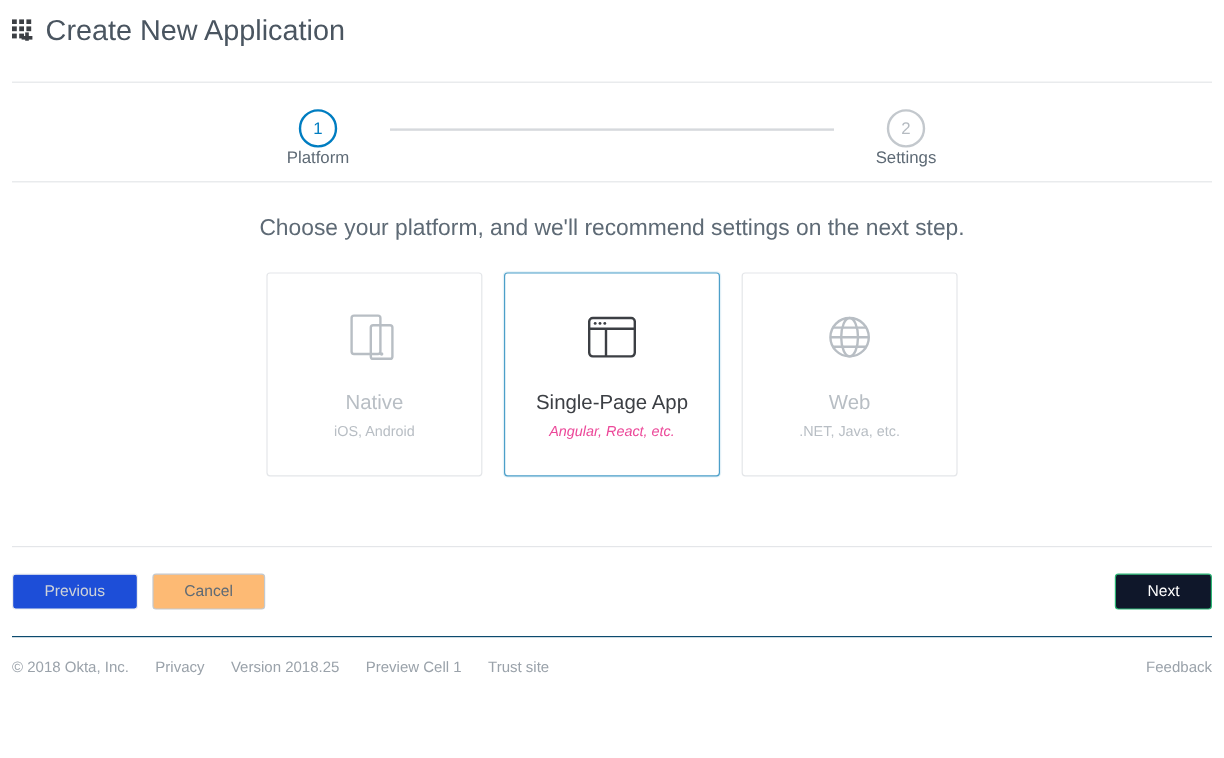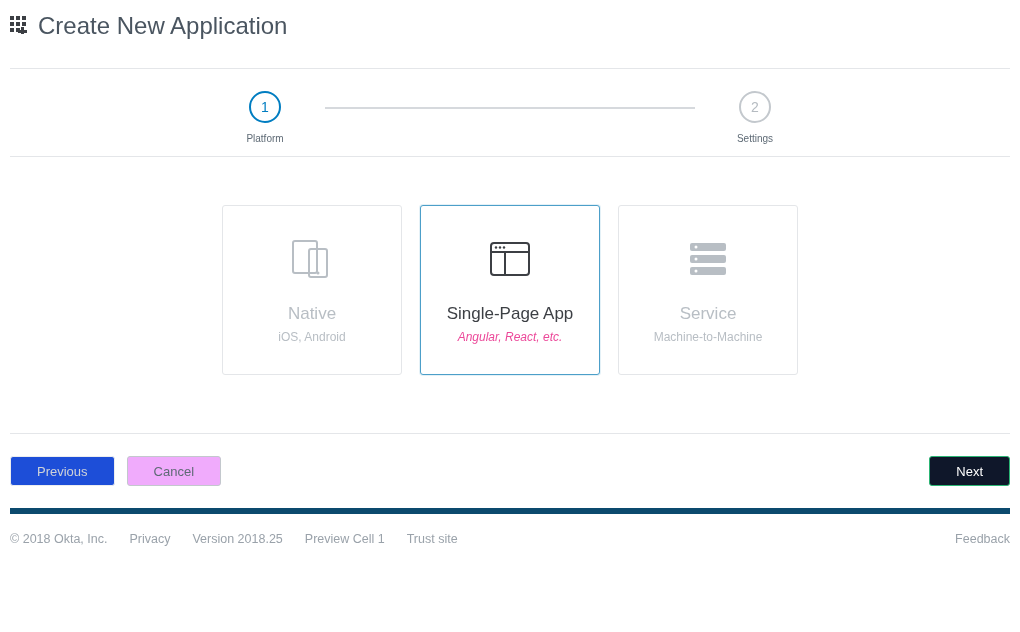--- a/index.html
+++ b/index.html
@@ -53,22 +53,21 @@
     font-size: 14px;
     background: #fff;
     z-index: 2;
   }
   .step.active .step-circle {
     border-color: #007dc1;
     color: #007dc1;
     font-weight: 500;
   }
   .step-label {
-    margin-top: 10px;
-    font-size: 10px;
+    font-size: 14px;
     color: #5e6a75;
   }
   .step-line {
     flex: 0 0 370px;
     height: 2px;
     background: #d6d9dd;
     margin-top: 16px;
   }
   .intro {
     text-align: center;
@@ -132,37 +131,37 @@
     gap: 12px;
     margin-top: 28px;
   }
   .btn {
     height: 30px;
     padding: 0 26px;
     border-radius: 3px;
     font-size: 13px;
     cursor: pointer;
     border: 1px solid #c3c8cd;
-    background: #f0abfc;
+    background: #fdba74;
     color: #5e6a75;
   }
   .btn:disabled {
     color: #cfd3d8;
     border-color: #ecedef;
     cursor: default;
     background: #1d4ed8;
   }
   .btn-primary {
     margin-left: auto;
     background: #0f172a;
     border-color: #2bb574;
     color: #fff;
   }
   .footer {
-    border-top: 6px solid #0c4a6e;
+    border-top: 1px solid #0c4a6e;
     display: flex;
     align-items: center;
     padding: 18px 0 0 0;
     font-size: 12.5px;
     color: #9aa2aa;
     gap: 22px;
   }
   .footer .spacer { flex: 1; }
   .svg-stroke { fill: none; stroke: currentColor; stroke-width: 2; }
 </style>
@@ -193,20 +192,21 @@
     <div class="step-label">Platform</div>
   </div>
   <div class="step-line"></div>
   <div class="step">
     <div class="step-circle">2</div>
     <div class="step-label">Settings</div>
   </div>
 </div>
 
 <div class="intro">
+  <p>Choose your platform, and we'll recommend settings on the next step.</p>
 </div>
 
 <div class="cards">
 
   <div class="card">
     <div class="card-icon">
       <svg width="46" height="40" viewBox="0 0 46 40">
         <rect x="4" y="2" width="24" height="32" rx="2" class="svg-stroke"></rect>
         <rect x="20" y="10" width="18" height="28" rx="2" class="svg-stroke" fill="#fff"></rect>
         <circle cx="29" cy="34" r="1.5" fill="currentColor"></circle>
@@ -224,35 +224,34 @@
         <line x1="16" y1="11" x2="16" y2="34" class="svg-stroke"></line>
         <circle cx="7" cy="6.5" r="1.2" fill="currentColor"></circle>
         <circle cx="11" cy="6.5" r="1.2" fill="currentColor"></circle>
         <circle cx="15" cy="6.5" r="1.2" fill="currentColor"></circle>
       </svg>
     </div>
     <div class="card-title">Single-Page App</div>
     <div class="card-sub">Angular, React, etc.</div>
   </div>
 
-
   <div class="card">
     <div class="card-icon">
-      <svg width="44" height="36" viewBox="0 0 44 36">
-        <rect x="4" y="2" width="36" height="8" rx="2" fill="currentColor"></rect>
-        <rect x="4" y="14" width="36" height="8" rx="2" fill="currentColor"></rect>
-        <rect x="4" y="26" width="36" height="8" rx="2" fill="currentColor"></rect>
-        <circle cx="10" cy="6" r="1.5" fill="#fff"></circle>
-        <circle cx="10" cy="18" r="1.5" fill="#fff"></circle>
-        <circle cx="10" cy="30" r="1.5" fill="#fff"></circle>
+      <svg width="40" height="40" viewBox="0 0 40 40">
+        <circle cx="20" cy="20" r="16" class="svg-stroke"></circle>
+        <ellipse cx="20" cy="20" rx="7" ry="16" class="svg-stroke"></ellipse>
+        <line x1="4" y1="20" x2="36" y2="20" class="svg-stroke"></line>
+        <line x1="6" y1="12" x2="34" y2="12" class="svg-stroke"></line>
+        <line x1="6" y1="28" x2="34" y2="28" class="svg-stroke"></line>
       </svg>
     </div>
-    <div class="card-title">Service</div>
-    <div class="card-sub">Machine-to-Machine</div>
-  </div>
+    <div class="card-title">Web</div>
+    <div class="card-sub">.NET, Java, etc.</div>
+  </div>
+
 
 </div>
 
 <div class="button-bar">
   <button class="btn" disabled="">Previous</button>
   <button class="btn">Cancel</button>
   <button class="btn btn-primary">Next</button>
 </div>
 
 <div class="footer">

